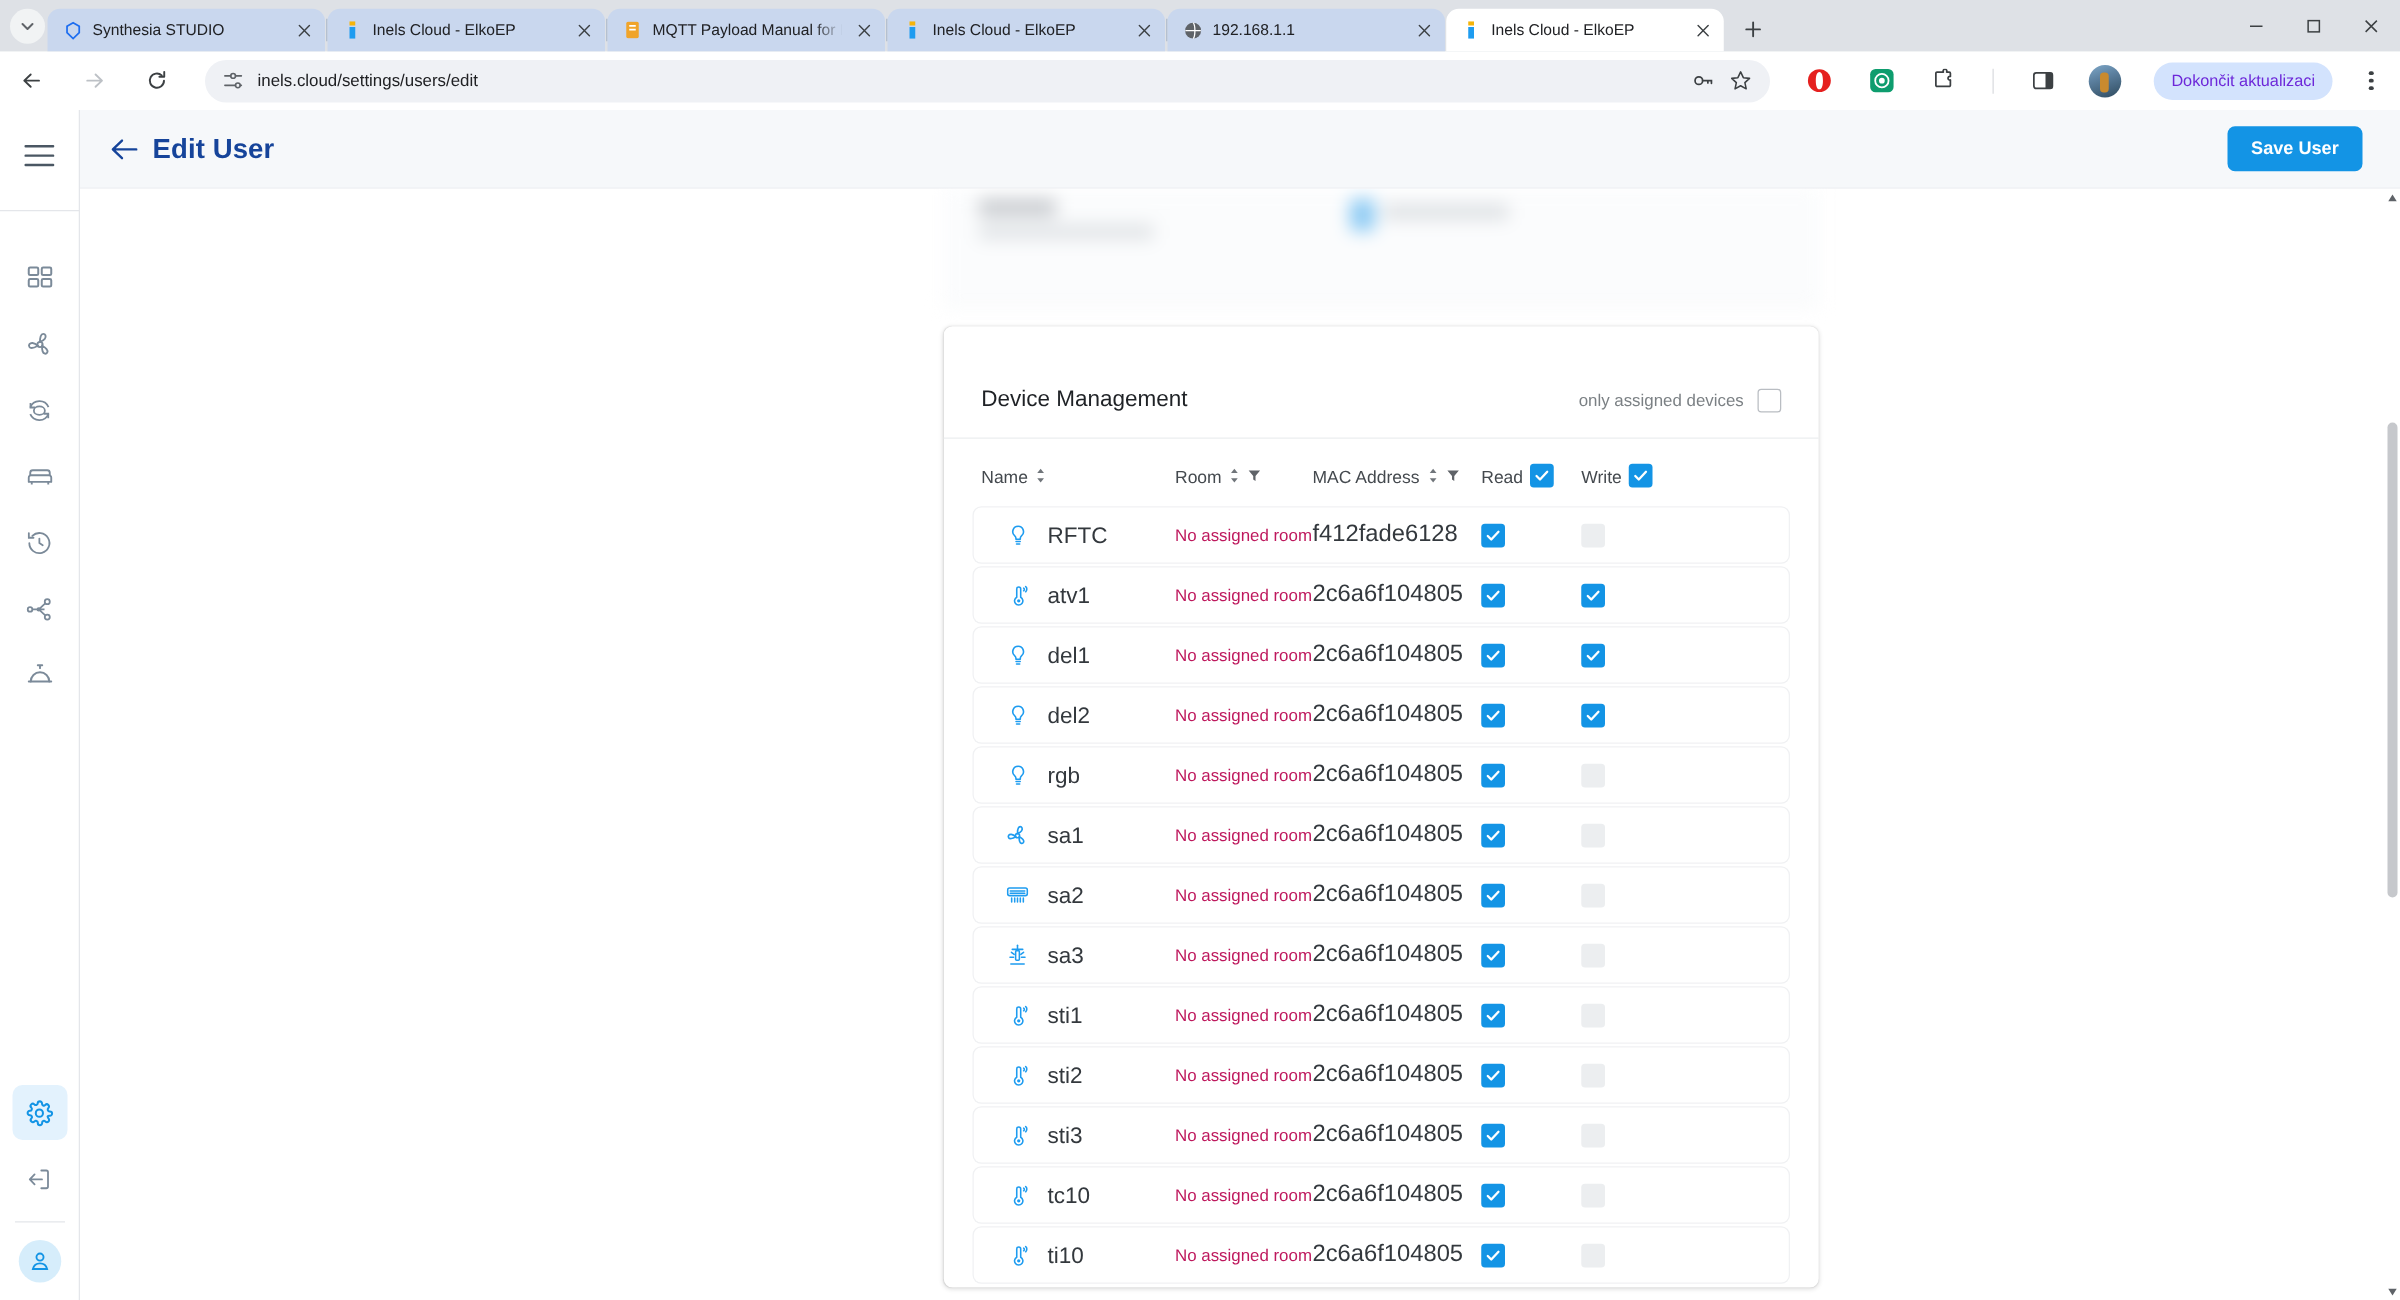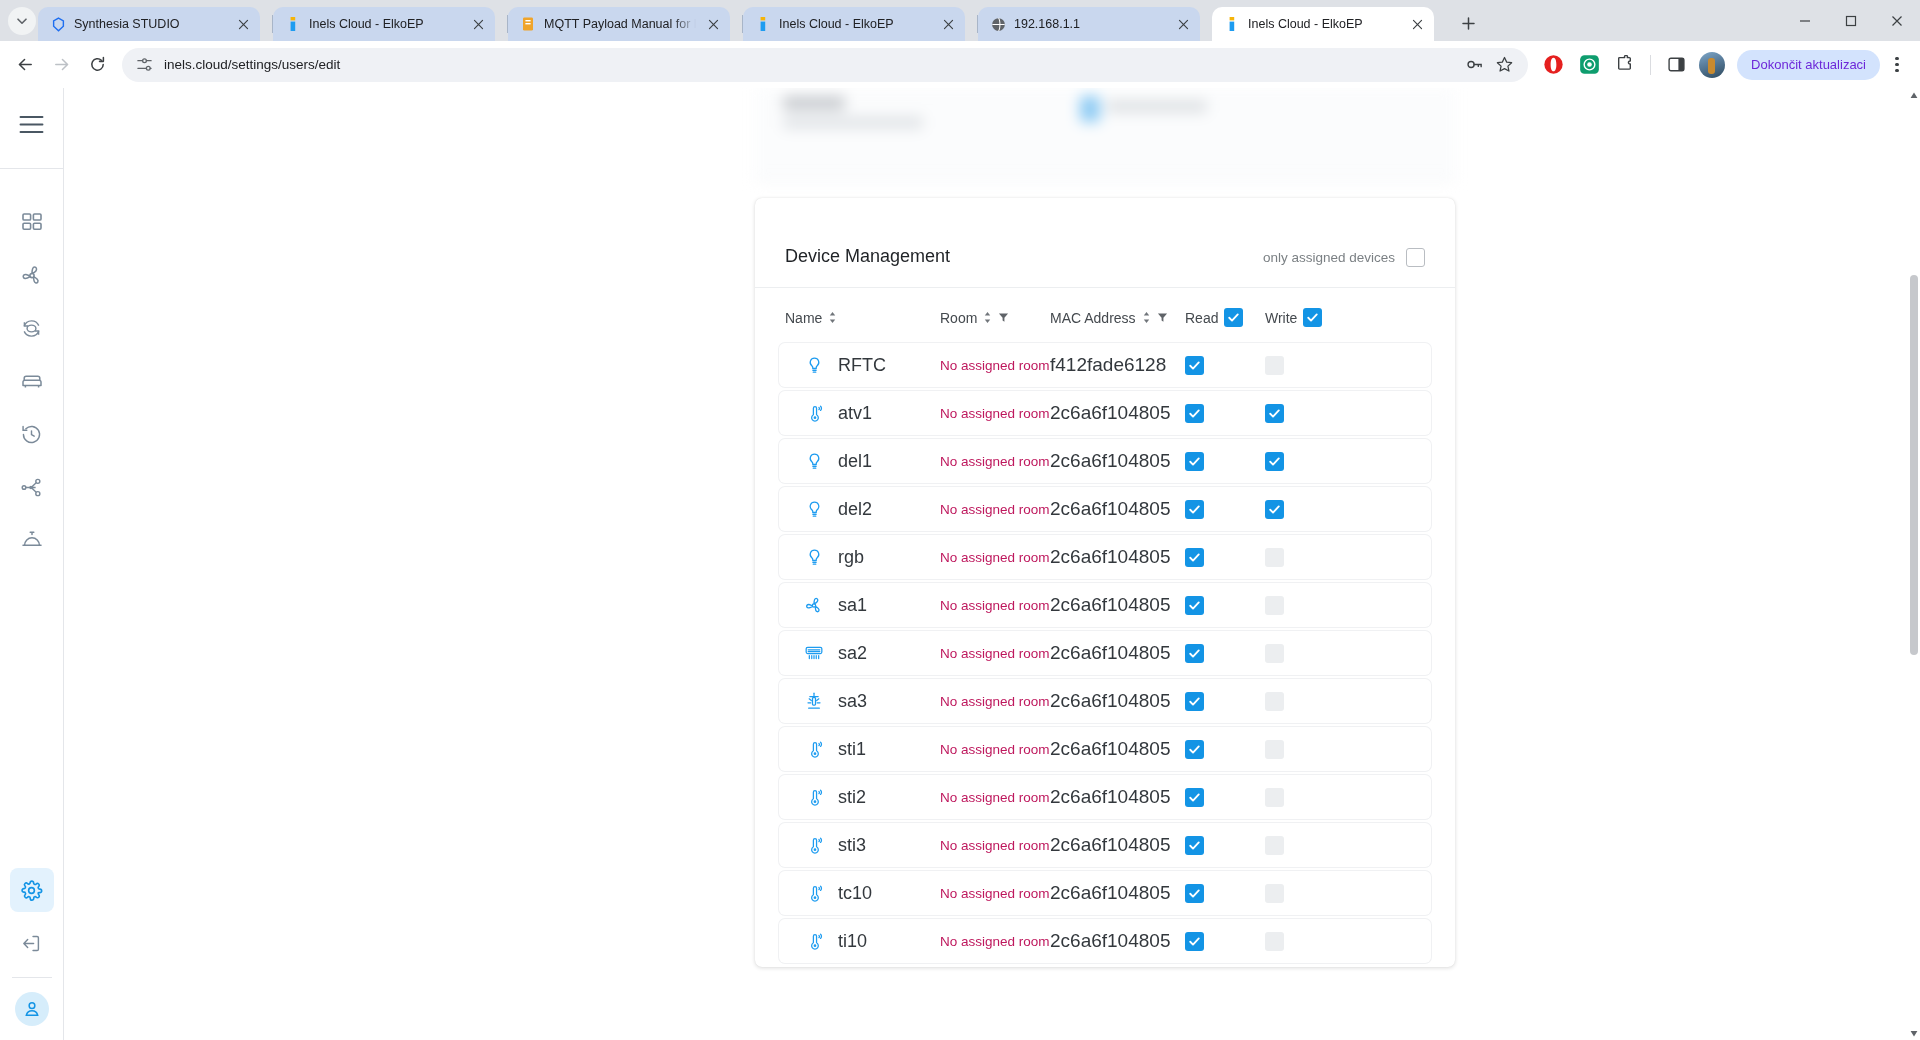--- a/index.html
+++ b/index.html
@@ -37,21 +37,21 @@
     flex:0 0 auto;
     display:flex;
     align-items:center;
     padding:0 8px 0 12px;
     background:#c9d7ee;
     border-radius:10px 10px 0 0;
     position:relative;
     font-size:12.5px;
     color:#3c4043;
     gap:8px;
-    margin-right:12px;
+    margin-right:1px;
   }
   .tab.active {
     background:#ffffff;
     z-index:3;
   }
   .tab .favicon { width:16px; height:16px; flex:0 0 auto; display:flex; align-items:center; justify-content:center; }
   .tab .tab-title {
     flex:1 1 auto;
     white-space:nowrap;
     overflow:hidden;
@@ -81,21 +81,21 @@
     width:46px; height:41px;
     display:flex; align-items:center; justify-content:center;
   }
 
   .toolbar {
     height:47px;
     background:#ffffff;
     display:flex;
     align-items:center;
     padding:0 8px;
-    gap:2px;
+    gap:16px;
   }
   .tb-btn {
     width:34px; height:34px;
     border-radius:50%;
     display:flex; align-items:center; justify-content:center;
     flex:0 0 auto;
   }
   .omnibox {
     flex:1 1 auto;
     height:34px;
@@ -654,20 +654,30 @@
         <svg width="20" height="20" viewBox="0 0 24 24" fill="none" stroke="#1394e5" stroke-width="1.8" stroke-linecap="round">
           <circle cx="12" cy="8" r="3.4"></circle>
           <path d="M5.2 19.4a7 7 0 0 1 13.6 0z"></path>
         </svg>
       </div>
     </div>
   </div>
 
   <div class="content-col">
 
+    <div class="page-header">
+      <div class="back-arrow">
+        <svg width="23" height="19" viewBox="0 0 24 20">
+            <path d="M22 10H3M10 2.6L2.3 10l7.7 7.4" stroke="#16449a" stroke-width="2" fill="none" stroke-linecap="round" stroke-linejoin="round"></path>
+          </svg>
+      </div>
+      <div class="page-title">Edit User</div>
+      <div class="header-spacer"></div>
+      <div class="save-btn">Save User</div>
+    </div>
 
     <div class="scroll-body">
 
       <div class="blurred-top">
         <span class="blur-chip-a"></span>
         <span class="blur-chip-b"></span>
         <span class="blur-chip-c"></span>
         <span class="blur-chip-d"></span>
       </div>
 

